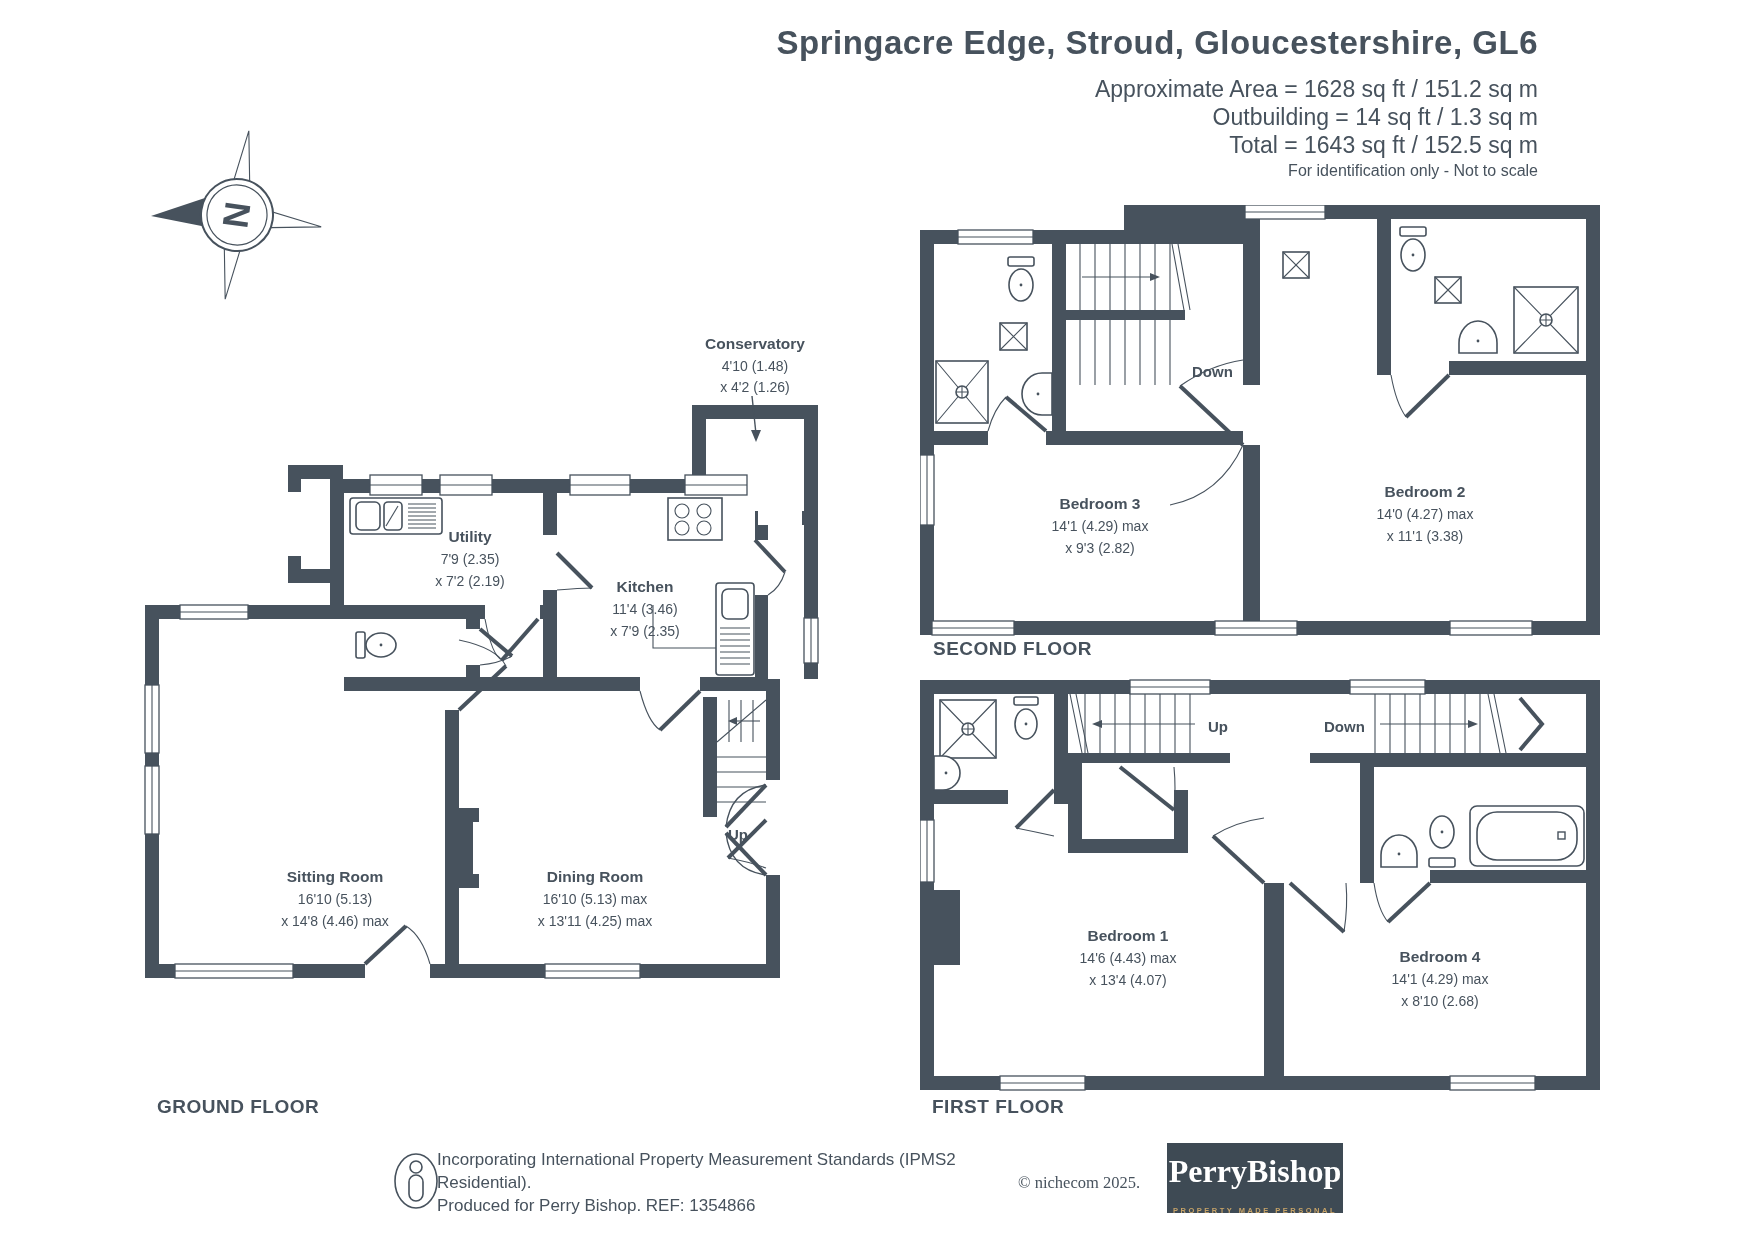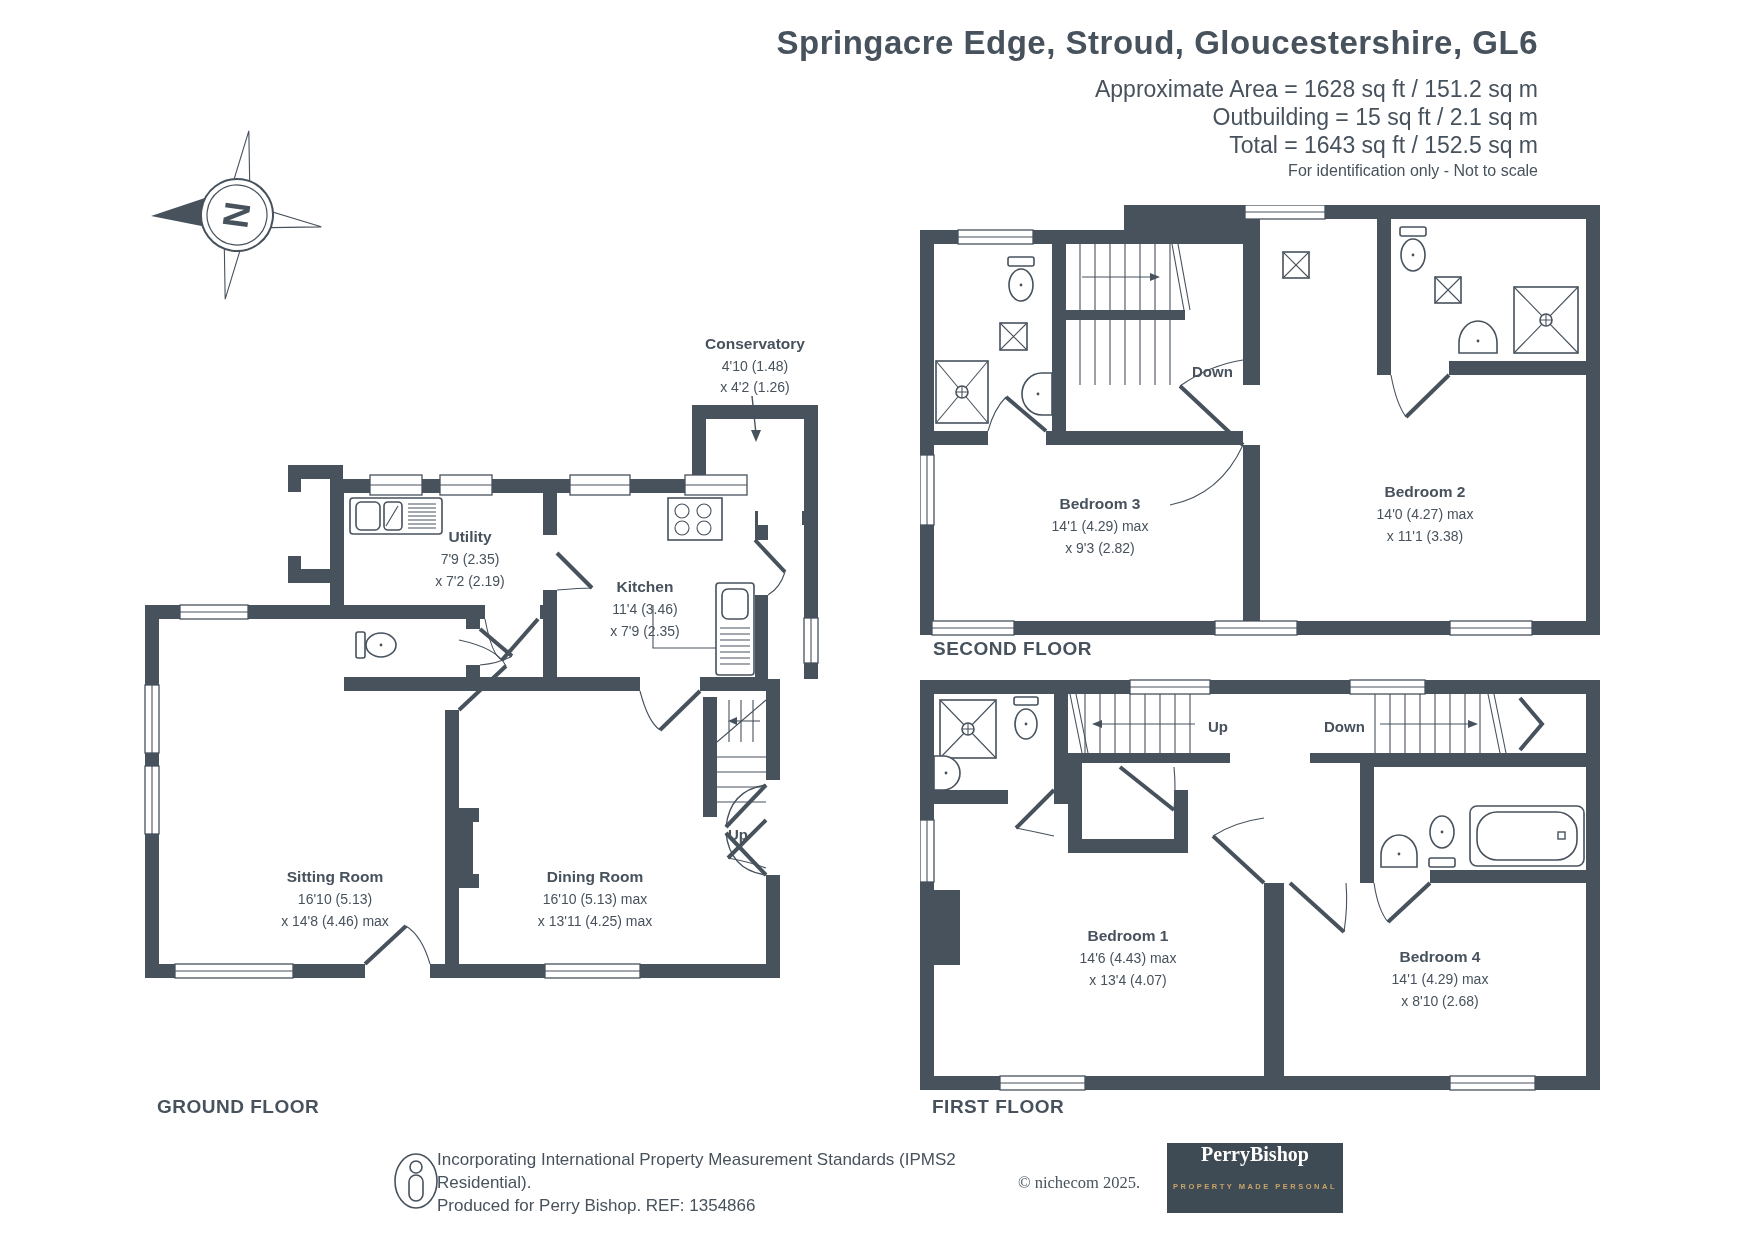--- a/index.html
+++ b/index.html
@@ -21,29 +21,29 @@
   .thin{stroke:#47525D;stroke-width:1.4;fill:none;}
   .thin2{stroke:#47525D;stroke-width:1.1;fill:none;}
   .leaf{stroke:#47525D;stroke-width:4;fill:none;}
   .fixw{fill:#ffffff;stroke:#47525D;stroke-width:1.6;}
   .winr{fill:#ffffff;stroke:#47525D;stroke-width:1.3;}
   .arrowhead{fill:#47525D;}
   
   .footline{font-size:17px;line-height:23px;}
   .copyright{font-size:16.5px;}
   .logo{background:#3E4A54;color:#fff;text-align:center;}
-  .logo .lt{font-family:"Liberation Serif",serif;font-size:20px;font-weight:bold;}
+  .logo .lt{font-family:"Liberation Serif",serif;font-size:32px;font-weight:bold;padding-top:10px;}
   .logo .ls{font-size:7.5px;letter-spacing:2.5px;color:#C8A468;margin-top:16px;font-weight:bold;}
 </style>
 </head>
 <body>
 
 <div class="abs title">Springacre Edge, Stroud, Gloucestershire, GL6</div>
 <div class="abs arealine" style="top:75px;">Approximate Area = 1628 sq ft / 151.2 sq m</div>
-<div class="abs arealine" style="top:103px;">Outbuilding = 15 sq ft / 2.1 sq m</div>
+<div class="abs arealine" style="top:103px;">Outbuilding = 14 sq ft / 1.3 sq m</div>
 <div class="abs arealine" style="top:131px;text-align:right;">Total = 1643 sq ft / 152.5 sq m</div>
 <div class="abs smallnote" style="top:162px;">For identification only - Not to scale</div>
 
 <svg class="abs" style="left:150px;top:128px;" width="175" height="175" viewBox="0 0 175 175">
   <g transform="rotate(8 87 87)">
     <path class="thin2" d="M87,2 L98,72 L76,72 Z"></path>
     <path class="thin2" d="M172,87 L102,98 L102,76 Z"></path>
     <path class="thin2" d="M87,172 L98,102 L76,102 Z"></path>
     <path class="wall" d="M2,100 L74,64 L74,104 Z"></path>
     <circle cx="87" cy="87" r="36" fill="#fff" stroke="#47525D" stroke-width="2"></circle>

